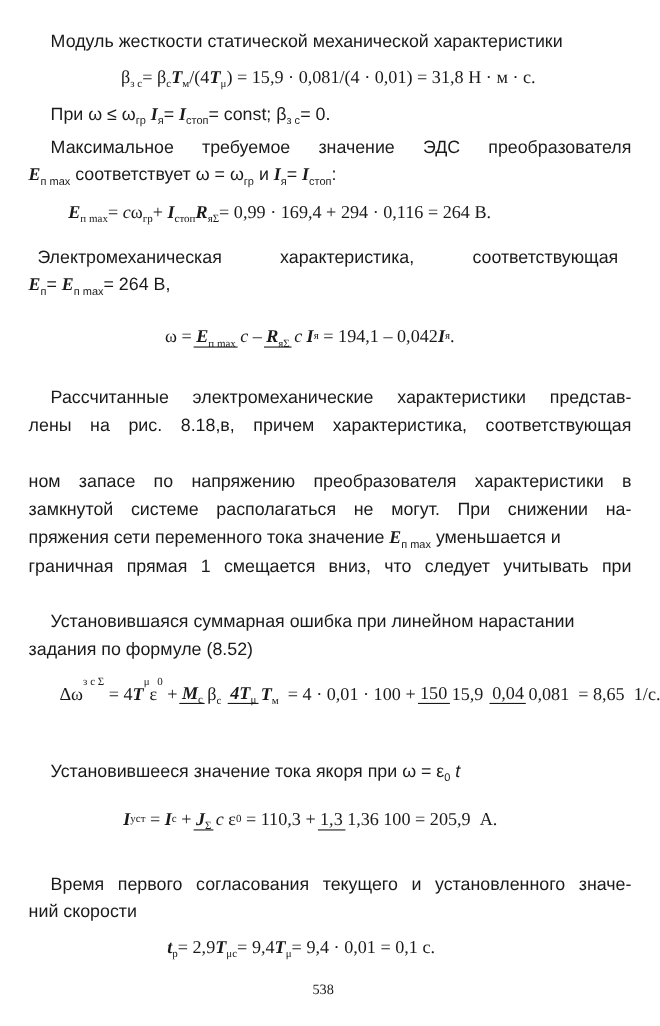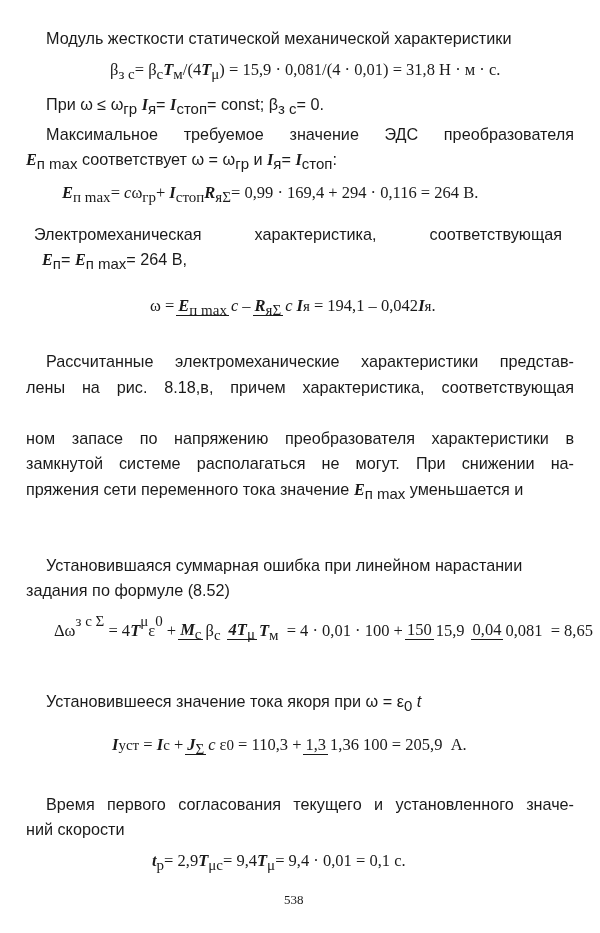--- a/index.html
+++ b/index.html
@@ -8,21 +8,21 @@
     font-family: "Liberation Sans", "DejaVu Sans", sans-serif;
     color: #1a1a1a;
   }
   .page { position: absolute; left: 0; top: 0; width: 600px; height: 933px; }
   .line {
     position: absolute; white-space: nowrap; font-size: 16.2px; line-height: 20px;
   }
   .just { display: flex; justify-content: space-between; }
   .f { font-family: "Liberation Serif", "DejaVu Serif", serif; font-size: 16.5px; }
   i.v { font-style: italic; font-weight: bold; font-family: "Liberation Serif", serif; }
-  sub { font-size: 15px; vertical-align: -4px; line-height: 0; }
+  sub { font-size: 10px; vertical-align: -4px; line-height: 0; }
   .frac { display: inline-flex; flex-direction: row; align-items: center; vertical-align: middle; margin: 0 2px; }
   .frac .num { border-bottom: 1px solid #1a1a1a; padding: 0 2px; line-height: 18px; }
   .frac .den { padding: 0 2px; line-height: 18px; }
   .pagenum { position: absolute; left: 284px; top: 892px; font-family: "Liberation Serif", serif; font-size: 13px; }
 </style>
 </head>
 <body>
 
 <div class="page">
 
@@ -53,21 +53,21 @@
 
   <div class="line f" style="left:62px; top:183px;">
     <i class="v">E</i><sub>п max</sub><span>= </span><i>c</i><span>ω</span><sub>гр</sub><span>+ </span><i class="v">I</i><sub>стоп</sub><i class="v">R</i><sub>яΣ</sub><span>= 0,99 · 169,4 + 294 · 0,116 = 264 В.</span>
   </div>
 
   <div class="line just" style="left:34px; top:224px; width:528px;">
     <span>Электромеханическая</span>
     <span>характеристика,</span>
     <span>соответствующая</span>
   </div>
-  <div class="line" style="left:42px; top:249px;">
+  <div class="line" style="left:26px; top:249px;">
     <i class="v">E</i><sub>п</sub><span>= </span><i class="v">E</i><sub>п max</sub><span>= 264 В,</span>
   </div>
 
   <div class="line f" style="left:150px; top:296px; display:flex; align-items:center;">
     <span>ω =</span>
     <span class="frac">
       <span class="num"><i class="v">E</i><sub>п max</sub></span>
       <span class="den"><i>c</i></span>
     </span>
     <span>–</span>
@@ -81,20 +81,21 @@
     <i class="v">I</i>
       <sub>я</sub>
       <span>.</span>
   </div>
 
   <div class="line" style="left:46px; top:351px; width:528px; text-align:justify; text-align-last:justify;"><span>Рассчитанные электромеханические характеристики представ-</span></div>
   <div class="line" style="left:26px; top:377px; width:548px; text-align:justify; text-align-last:justify; white-space:normal;"><span>лены на рис. 8.18,в, причем характеристика, соответствующая</span></div>
   <div class="line" style="left:26px; top:428px; width:548px; text-align:justify; text-align-last:justify; white-space:normal;"><span>ном запасе по напряжению преобразователя характеристики в</span></div>
   <div class="line" style="left:26px; top:453px; width:548px; text-align:justify; text-align-last:justify; white-space:normal;"><span>замкнутой системе располагаться не могут. При снижении на-</span></div>
   <div class="line" style="left:26px; top:479px; width:548px;"><span>пряжения сети переменного тока значение </span><i class="v">E</i><sub>п max</sub><span> уменьшается и</span></div>
+  <div class="line" style="left:26px; top:505px; width:548px; text-align:justify; text-align-last:justify; white-space:normal;"><span>граничная прямая 1 смещается вниз, что следует учитывать при</span></div>
 
   <div class="line" style="left:46px; top:555px;"><span>Установившаяся суммарная ошибка при линейном нарастании</span></div>
   <div class="line" style="left:26px; top:580px;"><span>задания по формуле (8.52)</span></div>
 
   <div class="line f" style="left:54px; top:621px; display:flex; align-items:flex-start;">
     <span>Δω</span>
       <sub>з с Σ</sub>
     <span style="white-space:pre"> = 4</span>
       <i class="v">T</i>
       <sub>μ</sub>

